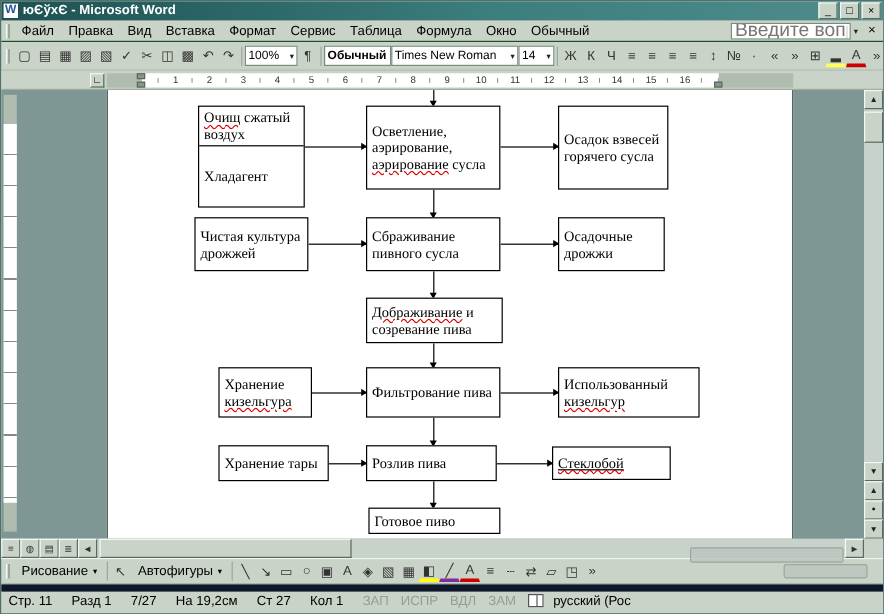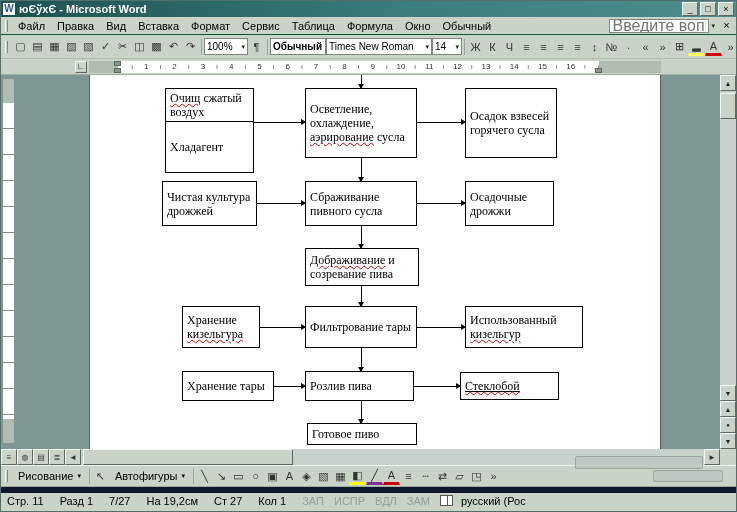--- a/index.html
+++ b/index.html
@@ -289,21 +289,21 @@
 
       <div class="fc-box fc-split" style="left:75px;top:13px;width:89px;height:85px;">
         <div class="fc-cell top">
             <span class="txt"><span class="miss">Очищ</span><span> сжатый воздух</span></span>
           </div>
         <div class="fc-cell">
             <span class="txt">Хладагент</span>
           </div>
       </div>
       <div class="fc-box" style="left:215px;top:13px;width:112px;height:70px;">
-        <span class="txt"><span>Осветление, охлаждение, </span><span class="miss">аэрирование</span><span> сусла</span></span>
+        <span class="txt"><span>Осветление, аэрирование, </span><span class="miss">аэрирование</span><span> сусла</span></span>
       </div>
       <div class="fc-box" style="left:375px;top:13px;width:92px;height:70px;">
         <span class="txt">Осадок взвесей горячего сусла</span>
       </div>
 
       <div class="fc-box" style="left:72px;top:106px;width:95px;height:45px;">
         <span class="txt">Чистая культура дрожжей</span>
       </div>
       <div class="fc-box" style="left:215px;top:106px;width:112px;height:45px;">
         <span class="txt">Сбраживание пивного сусла</span>
@@ -313,21 +313,21 @@
       </div>
 
       <div class="fc-box" style="left:215px;top:173px;width:114px;height:38px;">
         <span class="txt"><span class="miss">Дображивание</span><span> и созревание пива</span></span>
       </div>
 
       <div class="fc-box" style="left:92px;top:231px;width:78px;height:42px;">
         <span class="txt"><span>Хранение </span><span class="miss">кизельгура</span></span>
       </div>
       <div class="fc-box" style="left:215px;top:231px;width:112px;height:42px;">
-        <span class="txt">Фильтрование тары</span>
+        <span class="txt">Фильтрование пива</span>
       </div>
       <div class="fc-box" style="left:375px;top:231px;width:118px;height:42px;">
         <span class="txt"><span>Использованный </span><span class="miss">кизельгур</span></span>
       </div>
 
       <div class="fc-box" style="left:92px;top:296px;width:92px;height:30px;">
         <span class="txt">Хранение тары</span>
       </div>
       <div class="fc-box" style="left:215px;top:296px;width:109px;height:30px;">
         <span class="txt">Розлив пива</span>

